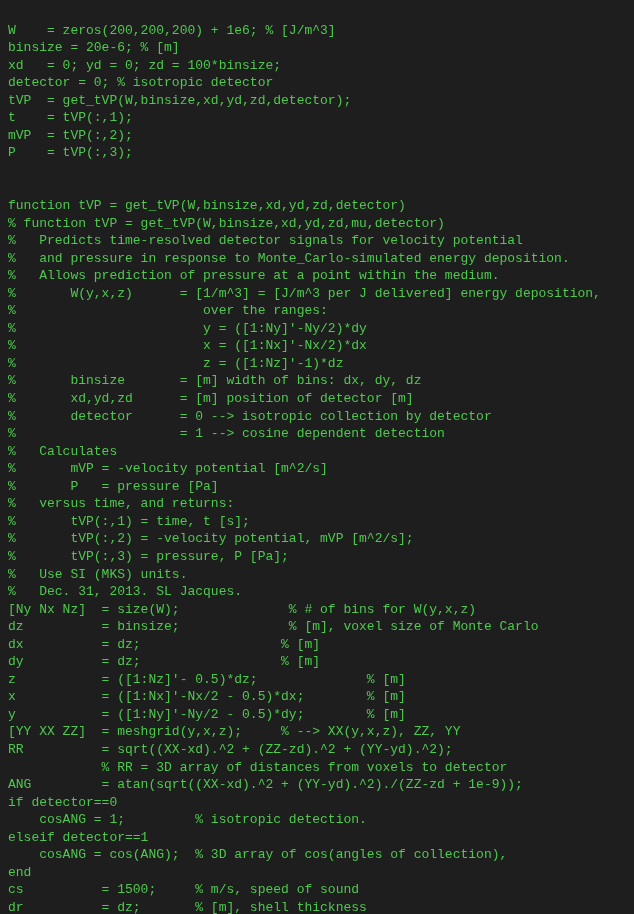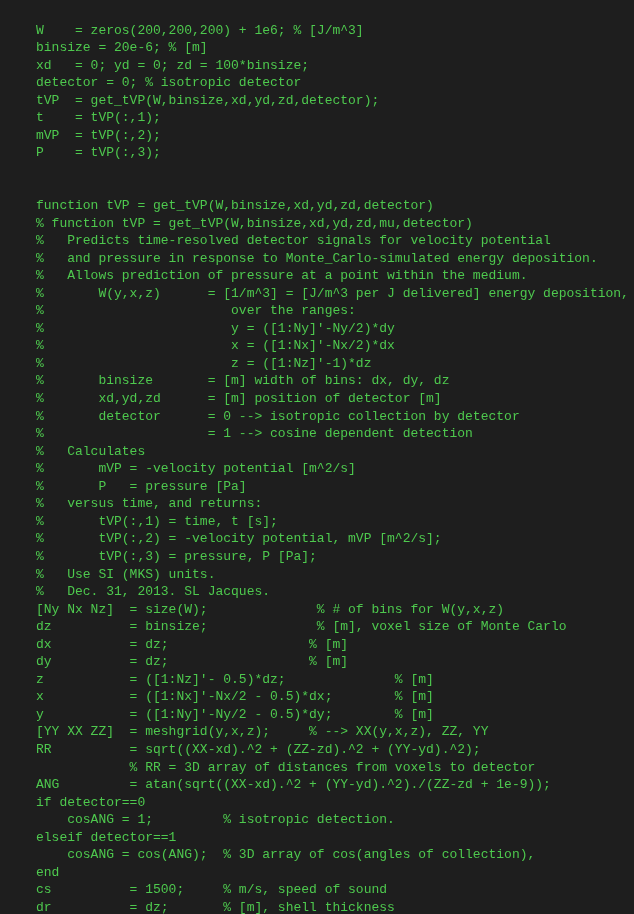--- a/index.html
+++ b/index.html
@@ -17,20 +17,19 @@
       overflow-x: hidden;
     }
     .code-container {
       padding: 4px 8px;
       white-space: pre;
       line-height: 1.35;
     }
     .line {
       display: block;
       white-space: pre;
-      margin-left: 28px;
     }
   </style>
 </head>
 <body>
 
 <div class="code-container">
 <span class="line">W    = zeros(200,200,200) + 1e6; % [J/m^3]</span><span class="line">binsize = 20e-6; % [m]</span><span class="line">xd   = 0; yd = 0; zd = 100*binsize;</span><span class="line">detector = 0; % isotropic detector</span><span class="line">tVP  = get_tVP(W,binsize,xd,yd,zd,detector);</span><span class="line">t    = tVP(:,1);</span><span class="line">mVP  = tVP(:,2);</span><span class="line">P    = tVP(:,3);</span><span class="line">&nbsp;</span><span class="line">&nbsp;</span><span class="line">function tVP = get_tVP(W,binsize,xd,yd,zd,detector)</span><span class="line">% function tVP = get_tVP(W,binsize,xd,yd,zd,mu,detector)</span><span class="line">%   Predicts time-resolved detector signals for velocity potential</span><span class="line">%   and pressure in response to Monte_Carlo-simulated energy deposition.</span><span class="line">%   Allows prediction of pressure at a point within the medium.</span><span class="line">%       W(y,x,z)      = [1/m^3] = [J/m^3 per J delivered] energy deposition,</span><span class="line">%                        over the ranges:</span><span class="line">%                        y = ([1:Ny]'-Ny/2)*dy</span><span class="line">%                        x = ([1:Nx]'-Nx/2)*dx</span><span class="line">%                        z = ([1:Nz]'-1)*dz</span><span class="line">%       binsize       = [m] width of bins: dx, dy, dz</span><span class="line">%       xd,yd,zd      = [m] position of detector [m]</span><span class="line">%       detector      = 0 --&gt; isotropic collection by detector</span><span class="line">%                     = 1 --&gt; cosine dependent detection</span><span class="line">%   Calculates</span><span class="line">%       mVP = -velocity potential [m^2/s]</span><span class="line">%       P   = pressure [Pa]</span><span class="line">%   versus time, and returns:</span><span class="line">%       tVP(:,1) = time, t [s];</span><span class="line">%       tVP(:,2) = -velocity potential, mVP [m^2/s];</span><span class="line">%       tVP(:,3) = pressure, P [Pa];</span><span class="line">%   Use SI (MKS) units.</span><span class="line">%   Dec. 31, 2013. SL Jacques.</span><span class="line">[Ny Nx Nz]  = size(W);              % # of bins for W(y,x,z)</span><span class="line">dz          = binsize;              % [m], voxel size of Monte Carlo</span><span class="line">dx          = dz;                  % [m]</span><span class="line">dy          = dz;                  % [m]</span><span class="line">z           = ([1:Nz]'- 0.5)*dz;              % [m]</span><span class="line">x           = ([1:Nx]'-Nx/2 - 0.5)*dx;        % [m]</span><span class="line">y           = ([1:Ny]'-Ny/2 - 0.5)*dy;        % [m]</span><span class="line">[YY XX ZZ]  = meshgrid(y,x,z);     % --&gt; XX(y,x,z), ZZ, YY</span><span class="line">RR          = sqrt((XX-xd).^2 + (ZZ-zd).^2 + (YY-yd).^2);</span><span class="line">            % RR = 3D array of distances from voxels to detector</span><span class="line">ANG         = atan(sqrt((XX-xd).^2 + (YY-yd).^2)./(ZZ-zd + 1e-9));</span><span class="line">if detector==0</span><span class="line">    cosANG = 1;         % isotropic detection.</span><span class="line">elseif detector==1</span><span class="line">    cosANG = cos(ANG);  % 3D array of cos(angles of collection),</span><span class="line">end</span><span class="line">cs          = 1500;     % m/s, speed of sound</span><span class="line">dr          = dz;       % [m], shell thickness</span></div>
 
 </body></html>

